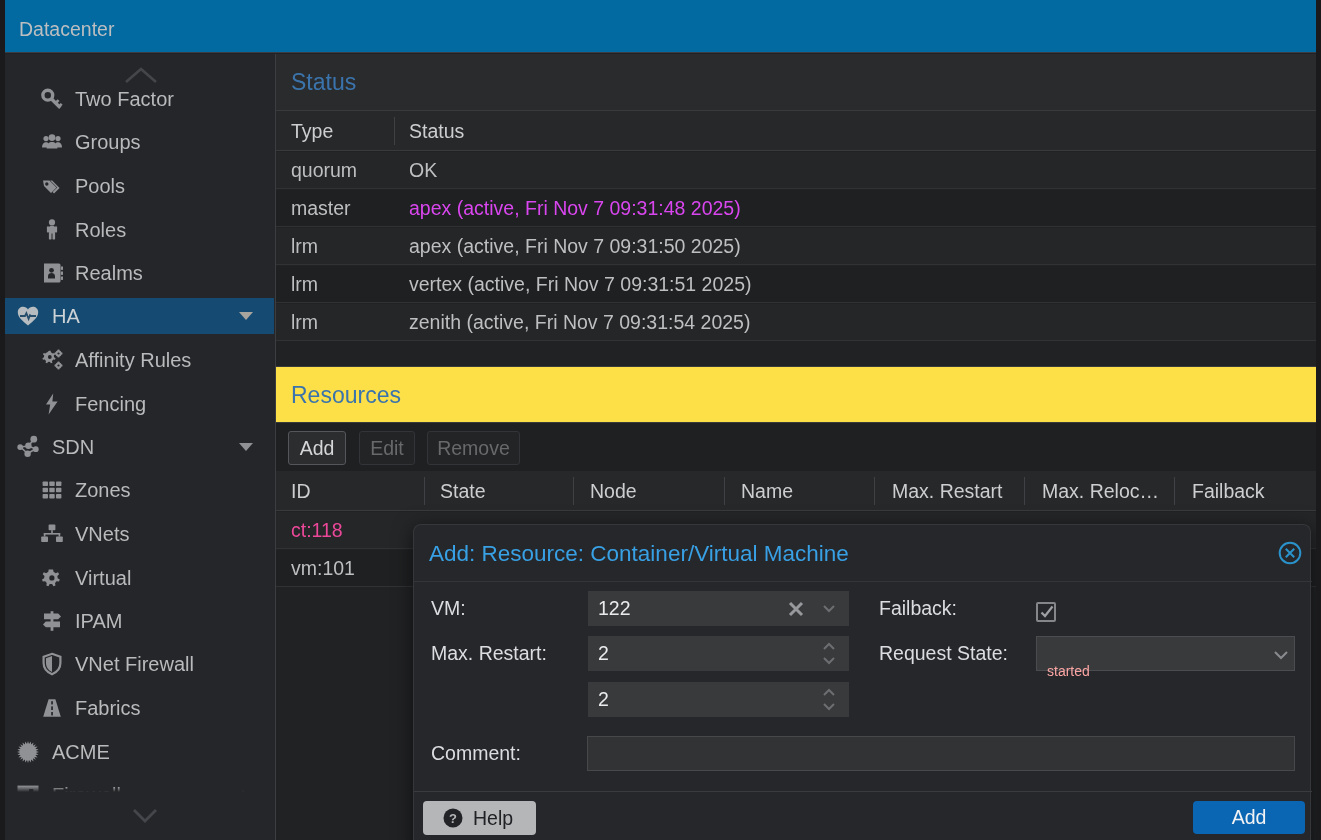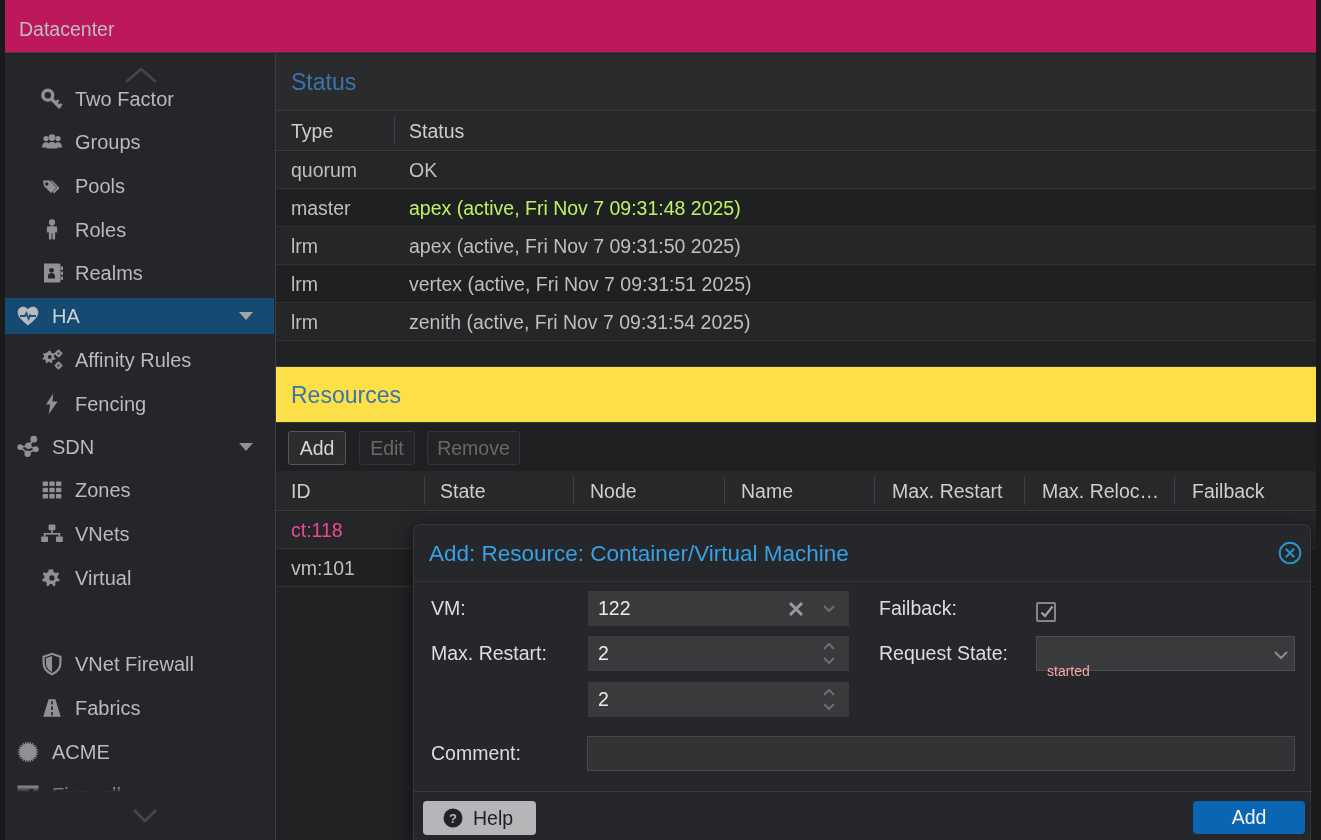--- a/index.html
+++ b/index.html
@@ -1,18 +1,18 @@
 <!DOCTYPE html>
 <html><head><meta charset="utf-8"><style>
 * { margin:0; padding:0; box-sizing:border-box; }
 body { width:1321px; height:840px; overflow:hidden; background:#202124;
        font-family:"Liberation Sans", sans-serif; position:relative; }
 </style></head><body>
 
-<div style="position:absolute;left:0;top:0;width:1321px;height:53px;background:#be185d;border-bottom:1px solid #3c3d40">
+<div style="position:absolute;left:0;top:0;width:1321px;height:53px;background:#0369a1;border-bottom:1px solid #3c3d40">
   <div style="position:absolute;left:19px;top:3px;height:53px;line-height:53px;font-size:19.5px;color:#bdbec0">Datacenter</div>
 </div>
 
 <div style="position:absolute;left:5px;top:54px;width:271px;height:786px;background:#252629;border-right:1px solid #3c3d40;overflow:hidden">
 <div style="position:absolute;left:0px;top:27px;width:269px;height:36px;">
       <svg style="position:absolute;left:35px;top:6px" width="24" height="24" viewBox="0 0 24 24">
         <g fill="none" stroke="#8f9194">
           <circle cx="7.8" cy="8.2" r="4.9" stroke-width="3.4"></circle>
           <path d="M11.3 11.7 L20.3 20.7" stroke-width="3.4"></path>
           <path d="M15.5 16.2 L18.6 13.1" stroke-width="2.6"></path>
@@ -155,20 +155,30 @@
       <div style="position:absolute;left:70px;top:0;height:36px;line-height:36px;font-size:20px;color:#b9babc">VNets</div>
     </div>
 <div style="position:absolute;left:0px;top:506px;width:269px;height:36px;">
       <svg style="position:absolute;left:35px;top:6px" width="24" height="24" viewBox="0 0 24 24">
         <g fill="#8f9194">
           <path d="M10.9 2.5 L13.1 2.5 L13.6 5 A5.9 5.9 0 0 1 15.7 6.2 L18 5.3 L19.1 7.2 L17.3 8.9 A5.9 5.9 0 0 1 17.6 11.3 L19.8 12.5 L19 14.5 L16.5 14.2 A5.9 5.9 0 0 1 15 15.9 L15.5 18.4 L13.4 19.2 L12.1 17 A5.9 5.9 0 0 1 9.7 17 L8.4 19.2 L6.3 18.4 L6.8 15.9 A5.9 5.9 0 0 1 5.3 14.2 L2.8 14.5 L2 12.5 L4.2 11.3 A5.9 5.9 0 0 1 4.5 8.9 L2.7 7.2 L3.8 5.3 L6.1 6.2 A5.9 5.9 0 0 1 8.2 5 L8.7 2.5 Z M11.9 8.3 A2.6 2.6 0 1 0 11.9 13.5 A2.6 2.6 0 1 0 11.9 8.3 Z" fill-rule="evenodd" transform="translate(0,1)"></path>
         </g>
       </svg>
       <div style="position:absolute;left:70px;top:0;height:36px;line-height:36px;font-size:20px;color:#b9babc">Virtual</div>
     </div>
+<div style="position:absolute;left:0px;top:549px;width:269px;height:36px;">
+      <svg style="position:absolute;left:35px;top:6px" width="24" height="24" viewBox="0 0 24 24">
+        <g fill="#8f9194">
+          <rect x="10.6" y="2.2" width="2.8" height="19.6"></rect>
+          <path d="M4 4.6 H18.2 L21 7.4 L18.2 10.2 H4 Z"></path>
+          <path d="M20 12.6 H5.8 L3 15.4 L5.8 18.2 H20 Z"></path>
+        </g>
+      </svg>
+      <div style="position:absolute;left:70px;top:0;height:36px;line-height:36px;font-size:20px;color:#b9babc">IPAM</div>
+    </div>
 <div style="position:absolute;left:0px;top:592px;width:269px;height:36px;">
       <svg style="position:absolute;left:35px;top:6px" width="24" height="24" viewBox="0 0 24 24">
         <path d="M12 1.8 L20.4 4.8 L20.4 11 C20.4 16.6 16.9 20.2 12 22.2 C7.1 20.2 3.6 16.6 3.6 11 L3.6 4.8 Z" fill="none" stroke="#8f9194" stroke-width="2.2"></path>
         <path d="M12 4 L12 20 C8.5 18.2 6 15.4 6 11 L6 6.2 Z" fill="#8f9194"></path>
       </svg>
       <div style="position:absolute;left:70px;top:0;height:36px;line-height:36px;font-size:20px;color:#b9babc">VNet Firewall</div>
     </div>
 <div style="position:absolute;left:0px;top:636px;width:269px;height:36px;">
       <svg style="position:absolute;left:35px;top:6px" width="24" height="24" viewBox="0 0 24 24">
         <g fill="#8f9194">
@@ -224,21 +234,21 @@
     <div style="position:absolute;left:15px;top:0;height:40px;line-height:40px;font-size:19.5px;color:#cdced0">Type</div>
     <div style="position:absolute;left:133px;top:0;height:40px;line-height:40px;font-size:19.5px;color:#cdced0">Status</div>
     <div style="position:absolute;left:118px;top:6px;width:1px;height:28px;background:#404144"></div>
   </div>
 <div style="position:absolute;left:0;top:98px;width:1045px;height:37px;background:#252628;border-bottom:1px solid #313234">
       <div style="position:absolute;left:15px;top:0;height:37px;line-height:37px;font-size:19.5px;color:#bebfc1">quorum</div>
       <div style="position:absolute;left:133px;top:0;height:37px;line-height:37px;font-size:19.5px;color:#bebfc1">OK</div>
     </div>
 <div style="position:absolute;left:0;top:136px;width:1045px;height:37px;background:#1f2021;border-bottom:1px solid #313234">
       <div style="position:absolute;left:15px;top:0;height:37px;line-height:37px;font-size:19.5px;color:#bebfc1">master</div>
-      <div style="position:absolute;left:133px;top:0;height:37px;line-height:37px;font-size:19.5px;color:#bef264">apex (active, Fri Nov 7 09:31:48 2025)</div>
+      <div style="position:absolute;left:133px;top:0;height:37px;line-height:37px;font-size:19.5px;color:#d946ef">apex (active, Fri Nov 7 09:31:48 2025)</div>
     </div>
 <div style="position:absolute;left:0;top:174px;width:1045px;height:37px;background:#252628;border-bottom:1px solid #313234">
       <div style="position:absolute;left:15px;top:0;height:37px;line-height:37px;font-size:19.5px;color:#bebfc1">lrm</div>
       <div style="position:absolute;left:133px;top:0;height:37px;line-height:37px;font-size:19.5px;color:#bebfc1">apex (active, Fri Nov 7 09:31:50 2025)</div>
     </div>
 <div style="position:absolute;left:0;top:212px;width:1045px;height:37px;background:#1f2021;border-bottom:1px solid #313234">
       <div style="position:absolute;left:15px;top:0;height:37px;line-height:37px;font-size:19.5px;color:#bebfc1">lrm</div>
       <div style="position:absolute;left:133px;top:0;height:37px;line-height:37px;font-size:19.5px;color:#bebfc1">vertex (active, Fri Nov 7 09:31:51 2025)</div>
     </div>
 <div style="position:absolute;left:0;top:250px;width:1045px;height:37px;background:#252628;border-bottom:1px solid #313234">

